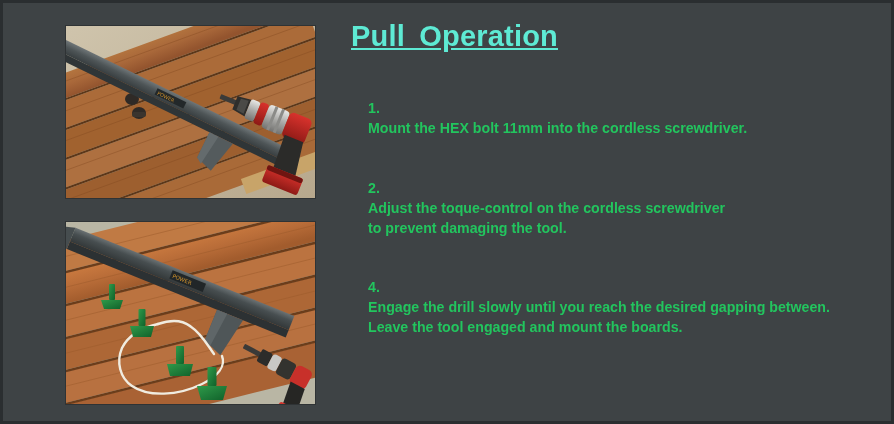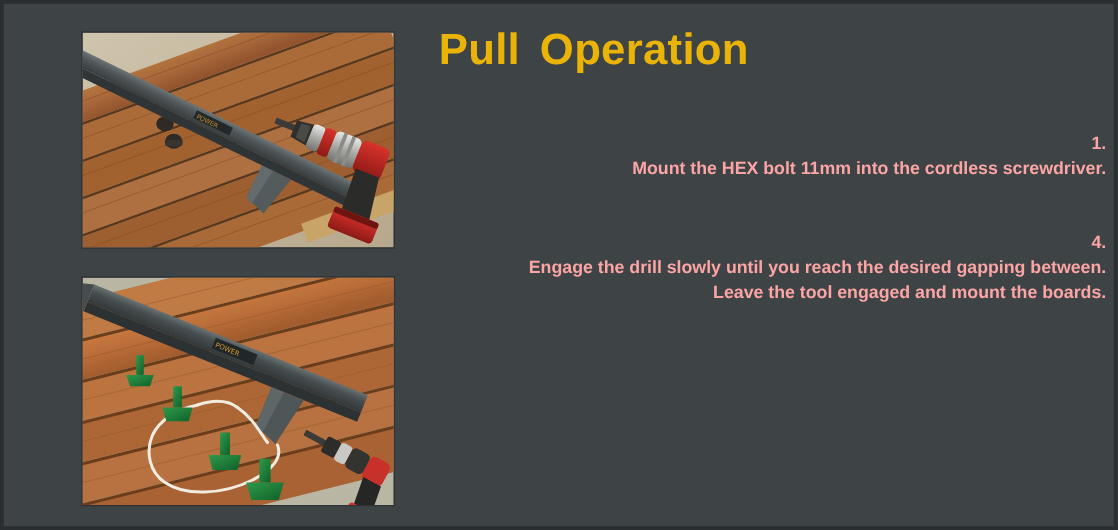--- a/index.html
+++ b/index.html
@@ -42,36 +42,36 @@
   }
 
   
   .text-col {
     position: absolute;
     left: 348px;
     top: 18px;
     width: 534px;
   }
   .title {
-    color: #eab308;
-    font-size: 35px;
+    color: #5eead4;
+    font-size: 29px;
     font-weight: bold;
     letter-spacing: 0.2px;
     word-spacing: 6px;
     margin: 0 0 25px 0;
     line-height: 1.1;
+    text-decoration: underline;
   }
   .step {
-    color: #fca5a5;
+    color: #22c55e;
     font-size: 14.2px;
     font-weight: bold;
     line-height: 1.42;
     margin-bottom: 19px;
     white-space: pre-line;
-    text-align: right;
   }
   .step .num {
     display: inline;
   }
   .step-indent {
     padding-left: 17px;
     text-indent: -17px;
   }
 </style>
 </head>
@@ -291,20 +291,25 @@
 
   <div class="text-col">
 
     <h1 class="title">Pull  Operation</h1>
 
     <div class="step step-indent">
       <span class="num">1.</span>
       <span>Mount the HEX bolt 11mm into the cordless screwdriver.</span>
     </div>
 
+    <div class="step step-indent">
+      <span class="num">2.</span>
+      <span>Adjust the toque-control on the cordless screwdriver
+    to prevent damaging the tool.</span>
+    </div>
 
 
     <div class="step step-indent">
       <span class="num">4.</span>
       <span>Engage the drill slowly until you reach the desired gapping between.
     Leave the tool engaged and mount the boards.</span>
     </div>
 
   </div>
 </div>

